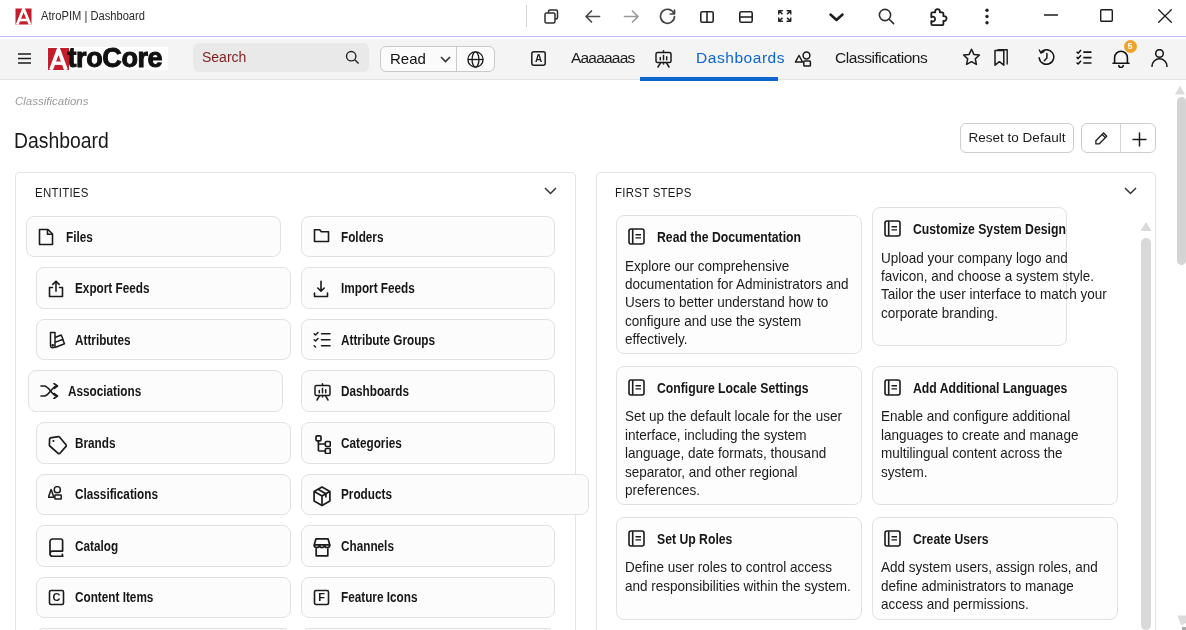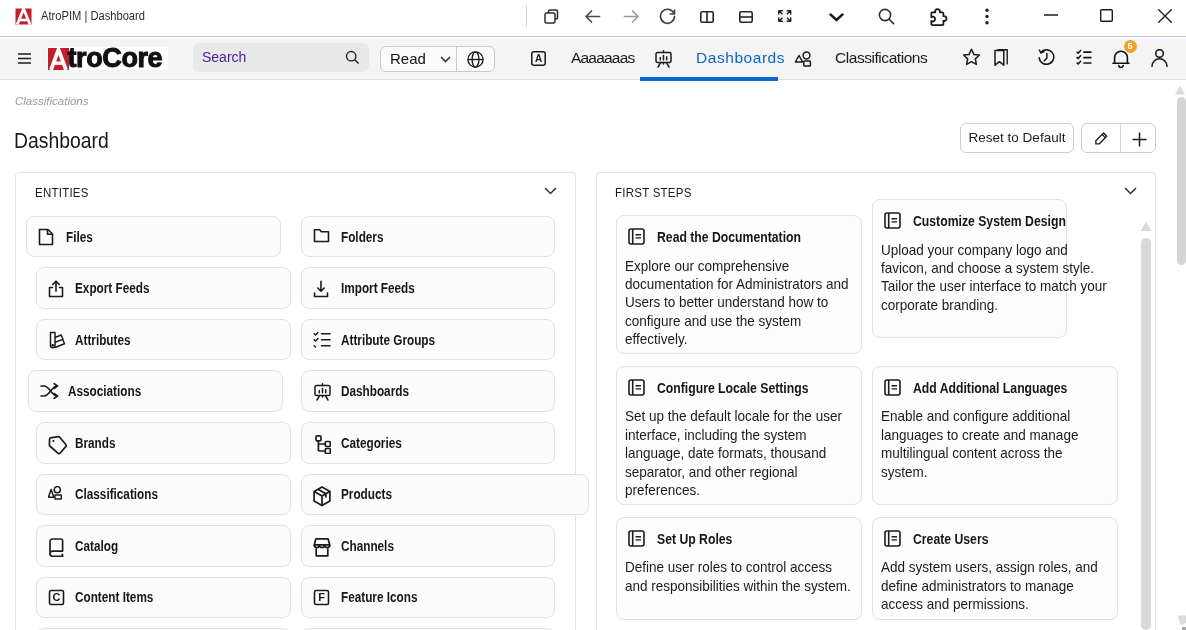--- a/index.html
+++ b/index.html
@@ -9,21 +9,21 @@
 svg { display:block; }
 
 
 #bbar { position:absolute; left:0; top:0; width:1186px; height:37px; background:#fff; border-bottom:1px solid #c4b5fd; }
 #btitle { position:absolute; left:41px; top:8.5px; font-size:12px; color:#2b2b2b; transform:scaleX(0.93); transform-origin:0 0; }
 
 
 #hdr { position:absolute; left:0; top:39px; width:1186px; height:41px; background:#f4f4f4; border-bottom:1px solid #e3e3e3; }
 #logo-txt { position:absolute; left:67.5px; top:4px; font-size:27px; font-weight:bold; color:#111; letter-spacing:-0.4px; -webkit-text-stroke:1px #111; }
 #searchbox { position:absolute; left:193px; top:4px; width:176px; height:29px; background:#e9e9e9; border-radius:6px; }
-#searchbox span { position:absolute; left:9px; top:6px; font-size:14px; color:#4c1d95; }
+#searchbox span { position:absolute; left:9px; top:6px; font-size:14px; color:#7f1d1d; }
 #selgrp { position:absolute; left:380px; top:6.5px; width:115px; height:26px; border:1px solid #c9c9c9; border-radius:6px; background:#fbfbfb; }
 #selgrp .divv { position:absolute; left:75px; top:0; width:1px; height:24px; background:#c9c9c9; }
 #selgrp .mtxt { position:absolute; left:9px; top:3px; font-size:15px; color:#111; }
 .tab { position:absolute; top:0; height:41px; display:flex; align-items:center; }
 .tab .lbl { font-size:15.5px; color:#1b1b1b;margin-left:8px; }
 .tab .lbl.blue { color:#0d66d0; }
 #underline { position:absolute; left:640px; top:38px; width:138px; height:4px; background:#0d66d0; }
 #badge { position:absolute; left:1123.5px; top:0.5px; width:13px; height:13px; border-radius:50%; background:#f0a228; color:#fff; font-size:9px; font-weight:bold; text-align:center; line-height:13px; }
 
 
@@ -301,21 +301,21 @@
 
 <div class="card" style="left:615.5px;top:215px;width:246px;height:139px;">
   <svg width="17" height="17" viewBox="0 0 17 17" fill="none" stroke="#1b1b1b" stroke-width="1.6">
       <rect x="1" y="1" width="15" height="15" rx="2"></rect>
       <path d="M4.7 1.2 v14.6"></path>
       <path d="M7.5 6.7 h5.5 M7.5 9.9 h5.5" stroke-width="1.4"></path>
     </svg>
   <div class="ct">Read the Documentation</div>
   <div class="cb">Explore our comprehensive<br>documentation for Administrators and<br>Users to better understand how to<br>configure and use the system<br>effectively.</div>
 </div>
-<div class="card" style="left:871.5px;top:199px;width:195px;height:139px;">
+<div class="card" style="left:871.5px;top:207px;width:195px;height:139px;">
   <svg width="17" height="17" viewBox="0 0 17 17" fill="none" stroke="#1b1b1b" stroke-width="1.6">
       <rect x="1" y="1" width="15" height="15" rx="2"></rect>
       <path d="M4.7 1.2 v14.6"></path>
       <path d="M7.5 6.7 h5.5 M7.5 9.9 h5.5" stroke-width="1.4"></path>
     </svg>
   <div class="ct">Customize System Design</div>
   <div class="cb">Upload your company logo and<br>favicon, and choose a system style.<br>Tailor the user interface to match your<br>corporate branding.</div>
 </div>
 <div class="card" style="left:615.5px;top:365.8px;width:246px;height:139px;">
   <svg width="17" height="17" viewBox="0 0 17 17" fill="none" stroke="#1b1b1b" stroke-width="1.6">

